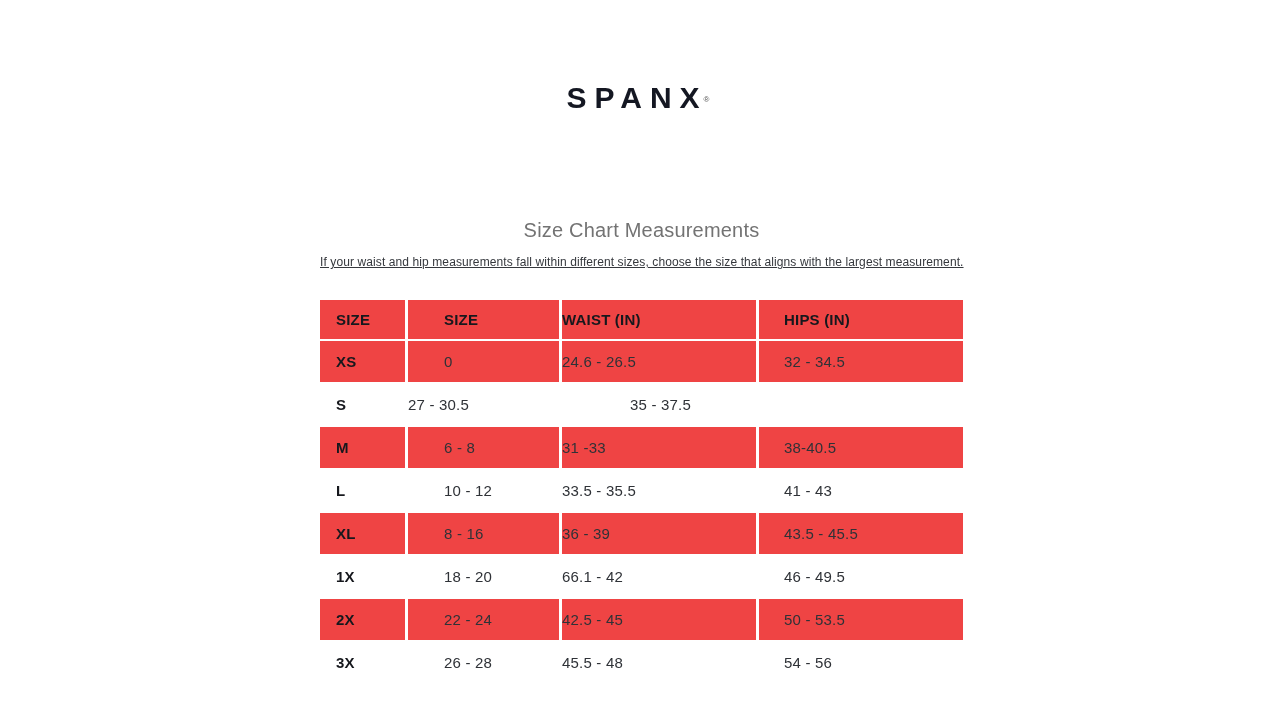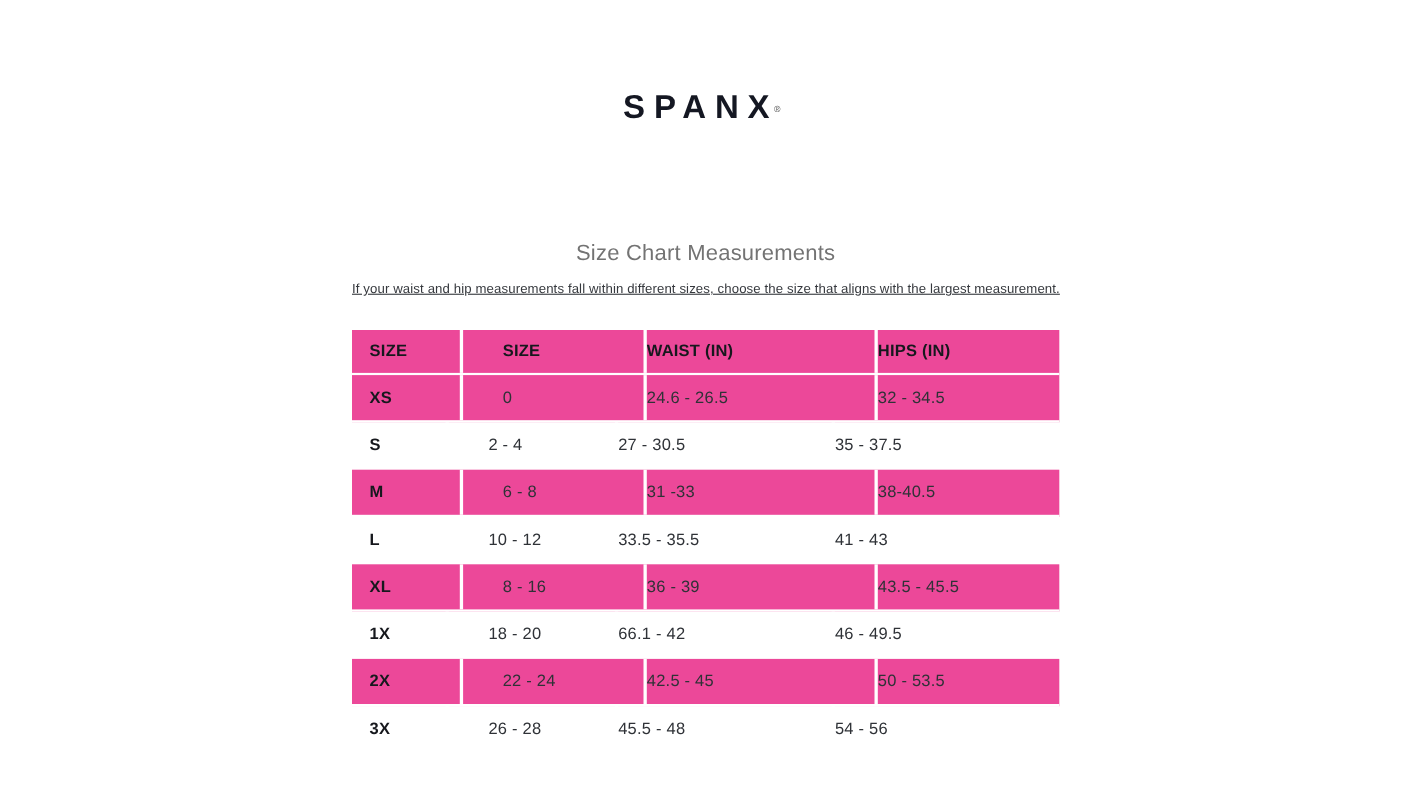--- a/index.html
+++ b/index.html
@@ -28,28 +28,28 @@
     position: absolute; top: 255px; left: 320px; width: 660px;
     color: #35383d; font-size: 12px; font-weight: 400; letter-spacing: 0.1px;
     white-space: nowrap;
     text-decoration: underline;
   }
 
   .size-table { position: absolute; top: 300px; left: 320px; width: 643px; }
 
   .trow { display: flex; width: 643px; height: 43px; border-bottom: 2px solid #ffffff; background: #ffffff; }
   .trow.header { height: 41px; }
-  .trow.shaded { background: #ec4899; justify-content: space-between; }
+  .trow.shaded { background: #ef4444; }
 
   .cell { display: flex; align-items: center; height: 100%; overflow: hidden;
     font-size: 15px; color: #2f3237; letter-spacing: 0.2px; white-space: nowrap; }
   .c1 { width: 85px;  padding-left: 16px; }
   .c2 { width: 154px; padding-left: 36px; border-left: 3px solid #ffffff; }
   .c3 { width: 197px; border-left: 3px solid #ffffff; }
-  .c4 { width: 168px; border-left: 3px solid #ffffff; }
+  .c4 { width: 168px; padding-left: 25px; border-left: 3px solid #ffffff; }
   .trow.header .cell, .cell.size-label { font-weight: 700; color: #16181d; font-size: 15px; }
 </style>
 </head>
 <body>
 
 <div class="brand"><span>SPANX</span><span class="reg">®</span></div>
 
 <h1 class="page-title">Size Chart Measurements</h1>
 
 <p class="page-subtitle">If your waist and hip measurements fall within different sizes, choose the size that aligns with the largest measurement.</p>
@@ -65,21 +65,20 @@
 
   <div class="trow shaded">
     <div class="cell c1 size-label">XS</div>
     <div class="cell c2">0</div>
     <div class="cell c3">24.6 - 26.5</div>
     <div class="cell c4">32 - 34.5</div>
   </div>
 
   <div class="trow">
     <div class="cell c1 size-label">S</div>
-    <div class="cell c2">2 - 4</div>
     <div class="cell c3">27 - 30.5</div>
     <div class="cell c4">35 - 37.5</div>
   </div>
 
   <div class="trow shaded">
     <div class="cell c1 size-label">M</div>
     <div class="cell c2">6 - 8</div>
     <div class="cell c3">31 -33</div>
     <div class="cell c4">38-40.5</div>
   </div>

